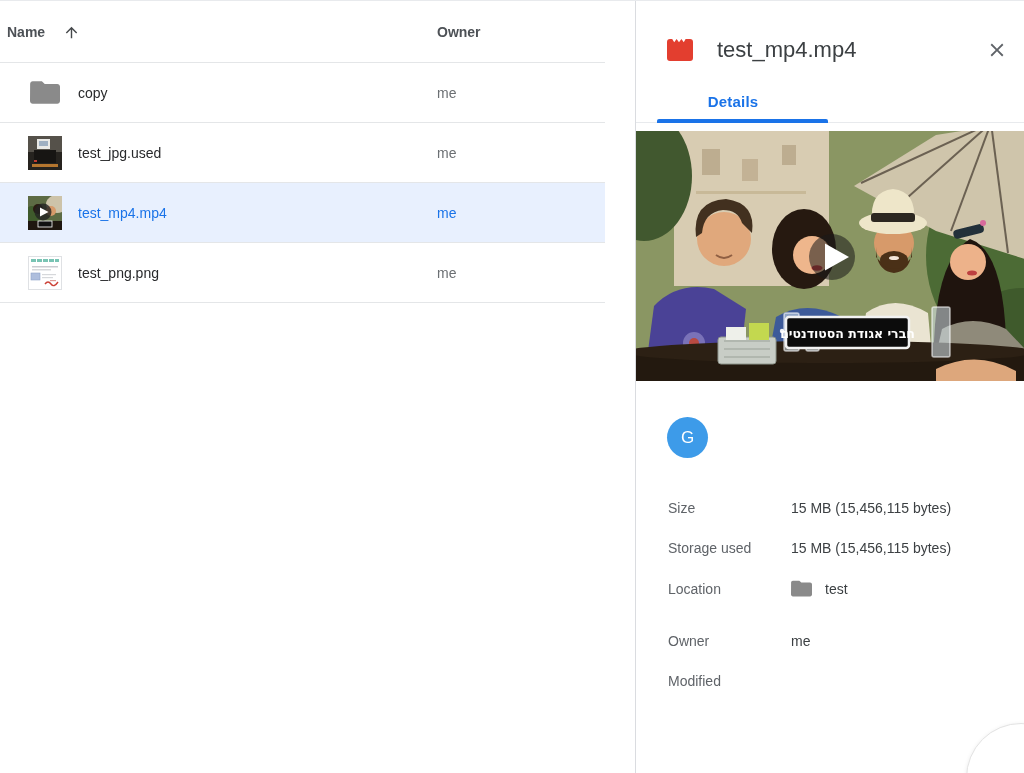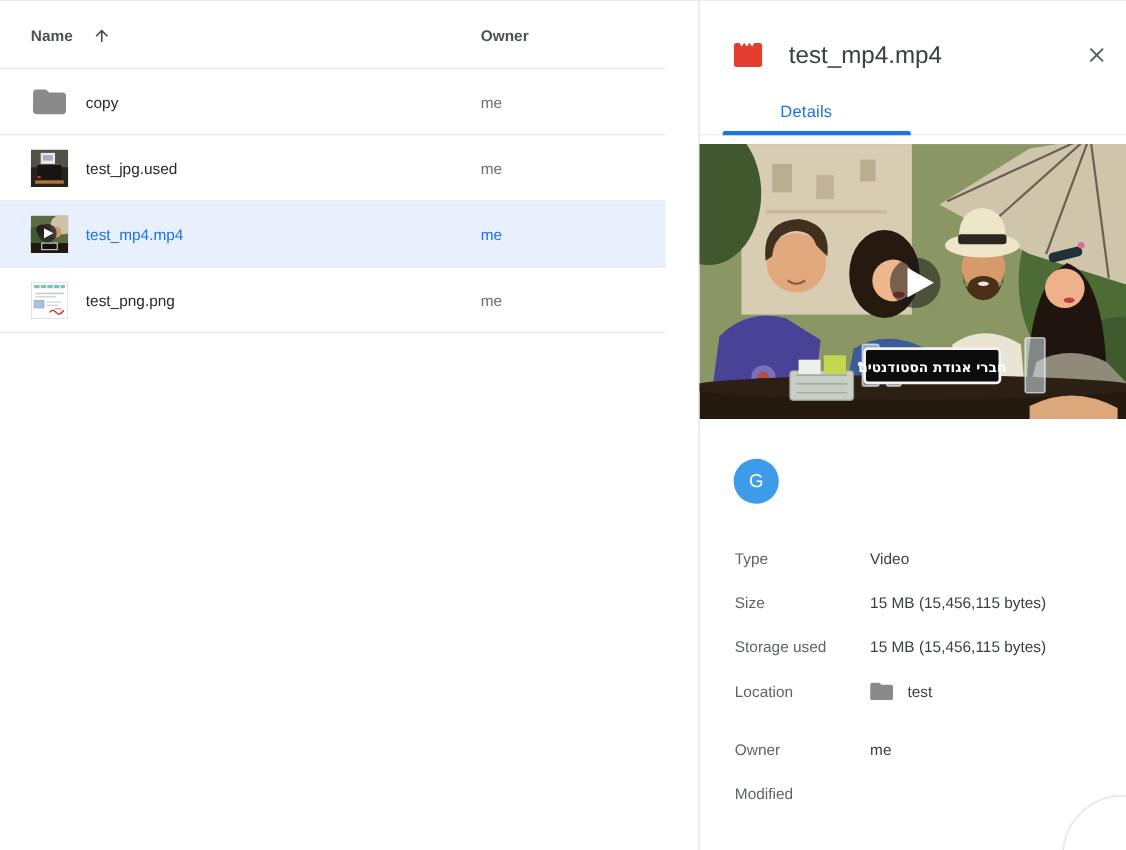--- a/index.html
+++ b/index.html
@@ -14,21 +14,21 @@
   *{box-sizing:border-box;margin:0;padding:0;}
   html,body{width:1024px;height:773px;overflow:hidden;background:#fff;
     font-family:"Liberation Sans","DejaVu Sans",sans-serif;color:var(--value-dark);}
   .page{position:relative;width:1024px;height:773px;border-top:1px solid #e8eaed;}
 
   
   .file-list{position:absolute;left:0;top:1px;width:635px;}
   .list-inner{width:605px;}
   .list-header{position:relative;height:61px;border-bottom:1px solid var(--divider);
     display:flex;align-items:center;}
-  .hdr-name{display:flex;align-items:center;gap:18px;margin-left:28px;
+  .hdr-name{display:flex;align-items:center;gap:18px;margin-left:7px;
     font-size:14px;font-weight:bold;color:#4d5156;cursor:pointer;}
   .hdr-owner{position:absolute;left:437px;font-size:14px;font-weight:bold;color:#4d5156;cursor:pointer;}
   .file-row{position:relative;height:60px;border-bottom:1px solid var(--divider);
     display:flex;align-items:center;cursor:pointer;}
   .file-row .thumb{width:34px;height:34px;margin-left:28px;flex:0 0 auto;
     display:flex;align-items:center;justify-content:center;}
   .file-row .fname{margin-left:16px;font-size:14px;color:#28292b;}
   .file-row .owner{position:absolute;left:437px;font-size:14px;color:#6b6f73;}
   .file-row.selected{background:var(--selected-row-bg);}
   .file-row.selected .fname,.file-row.selected .owner{color:var(--accent-blue);}
@@ -39,21 +39,21 @@
   .panel-header{display:flex;align-items:center;padding:36px 15px 0 31px;}
   .panel-header .file-icon{width:26px;height:22px;flex:0 0 auto;}
   .panel-title{margin-left:24px;font-size:22px;color:#3c4043;flex:1 1 auto;
     white-space:nowrap;overflow:hidden;}
   .close-btn{width:24px;height:24px;flex:0 0 auto;cursor:pointer;display:flex;
     align-items:center;justify-content:center;}
   .tabs{position:relative;display:flex;margin-top:18px;height:42px;
     border-bottom:1px solid #e8eaed;}
   .tab{width:50%;display:flex;align-items:center;justify-content:center;
     font-size:15px;color:var(--label-gray);cursor:pointer;}
-  .tab.active{color:var(--accent-blue);font-weight:normal;letter-spacing:.2px;}
+  .tab.active{color:var(--accent-blue);font-weight:bold;letter-spacing:.2px;}
   .tab-indicator{position:absolute;left:21px;bottom:-1px;width:171px;height:4px;
     background:var(--accent-blue);border-radius:2px 2px 0 0;}
   .preview{margin-top:8px;width:389px;height:250px;display:block;cursor:pointer;}
   .avatar{width:41px;height:41px;border-radius:50%;background:var(--avatar-blue);
     margin:36px 0 0 31px;display:flex;align-items:center;justify-content:center;
     color:#fff;font-size:17px;}
   .fields{margin:40px 0 0 32px;}
   .field-row{display:flex;align-items:center;min-height:20px;margin-bottom:20px;}
   .field-label{width:123px;flex:0 0 auto;font-size:14px;color:var(--label-gray);}
   .field-value{font-size:14px;color:var(--value-dark);display:flex;align-items:center;}
@@ -264,24 +264,20 @@
         <text x="211.5" y="207" text-anchor="middle" font-size="12.5" font-weight="bold" fill="#ffffff" font-family="'DejaVu Sans',sans-serif">חברי אגודת הסטודנטים</text>
       </g>
     </svg>
 
     <div class="avatar">
       <span>G</span>
     </div>
 
     <div class="fields">
       <div class="field-row">
-        <span class="field-label">Type</span>
-        <span class="field-value">Video</span>
-      </div>
-      <div class="field-row">
         <span class="field-label">Size</span>
         <span class="field-value">15 MB (15,456,115 bytes)</span>
       </div>
       <div class="field-row">
         <span class="field-label">Storage used</span>
         <span class="field-value">15 MB (15,456,115 bytes)</span>
       </div>
       <div class="field-row">
         <span class="field-label">Location</span>
         <span class="field-value">

